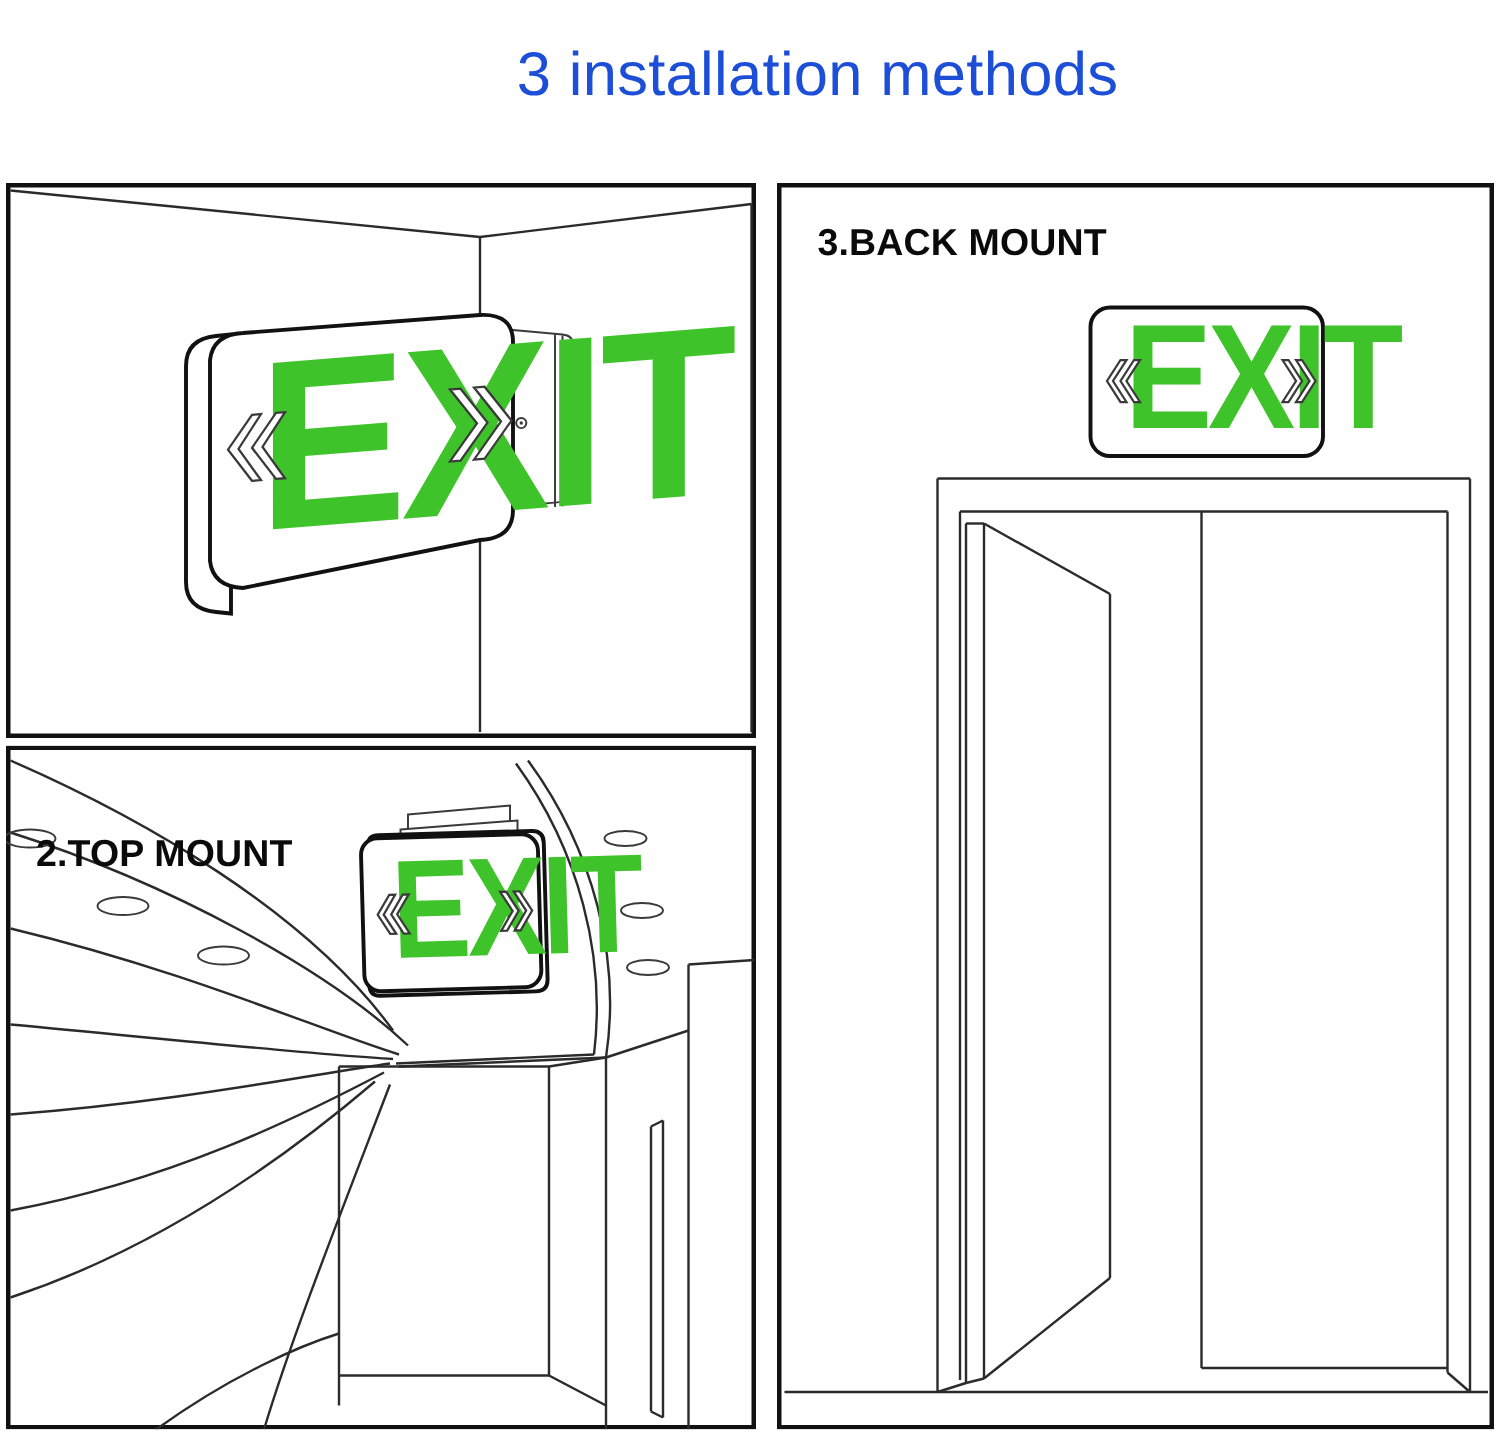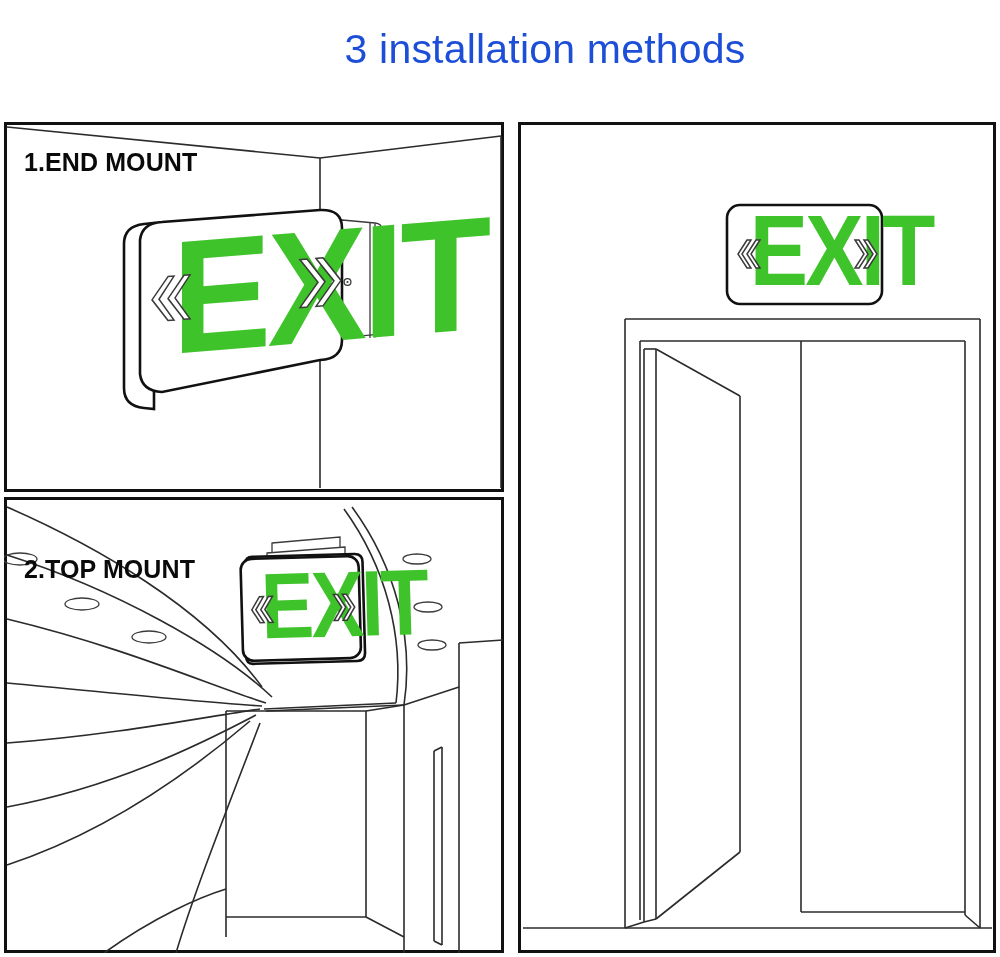--- a/index.html
+++ b/index.html
@@ -122,21 +122,20 @@
           <path class="arrow-chev" d="M 18 -22 L 2 0 L 18 22 L 24 22 L 9 0 L 24 -22 Z"></path>
           <path class="arrow-chev" d="M 34 -22 L 18 0 L 34 22 L 40 22 L 25 0 L 40 -22 Z"></path>
         </g>
 
         <g transform="translate(292,162) skewY(-4.6)">
           <path class="arrow-chev" d="M 4 -24 L 22 0 L 4 24 L 11 24 L 29 0 L 11 -24 Z"></path>
           <path class="arrow-chev" d="M 20 -24 L 38 0 L 20 24 L 27 24 L 45 0 L 27 -24 Z"></path>
         </g>
       </g>
     </svg>
-    <div class="panel-label" id="label-end-mount" style="left:20px; top:26px;">1.END MOUNT</div>
   </div>
 
   <div class="panel" id="panel-top-mount">
     <svg class="panel-svg" width="500" height="456" viewBox="0 0 500 456">
       <rect x="1.5" y="1.5" width="497" height="453" class="frame"></rect>
 
       <g>
         <path class="ln" d="M 3 10 C 90 48 200 110 258 190"></path>
         <path class="ln" d="M 3 58 C 110 92 215 150 268 200"></path>
         <path class="ln" d="M 3 122 C 120 150 210 190 262 206"></path>
@@ -252,15 +251,16 @@
         <path class="ln" d="M 222 274 L 222 730"></path>
         <path class="ln" d="M 138 797 L 222 730"></path>
         <path class="ln" d="M 126 800 L 138 797"></path>
         <path class="ln" d="M 107 806 L 126 800"></path>
       </g>
 
       <g>
         <path class="ln" d="M 447 793 L 462 806"></path>
       </g>
     </svg>
+    <div class="panel-label" id="label-back-mount" style="left:27px; top:26px;">3.BACK MOUNT</div>
   </div>
 
 </div>
 
 </body></html>

